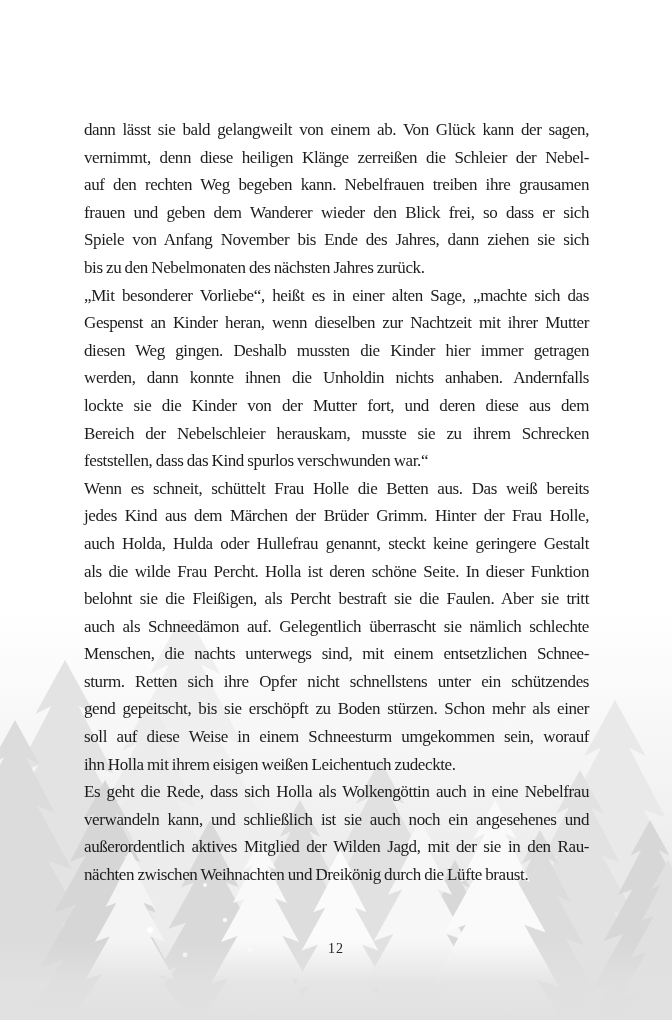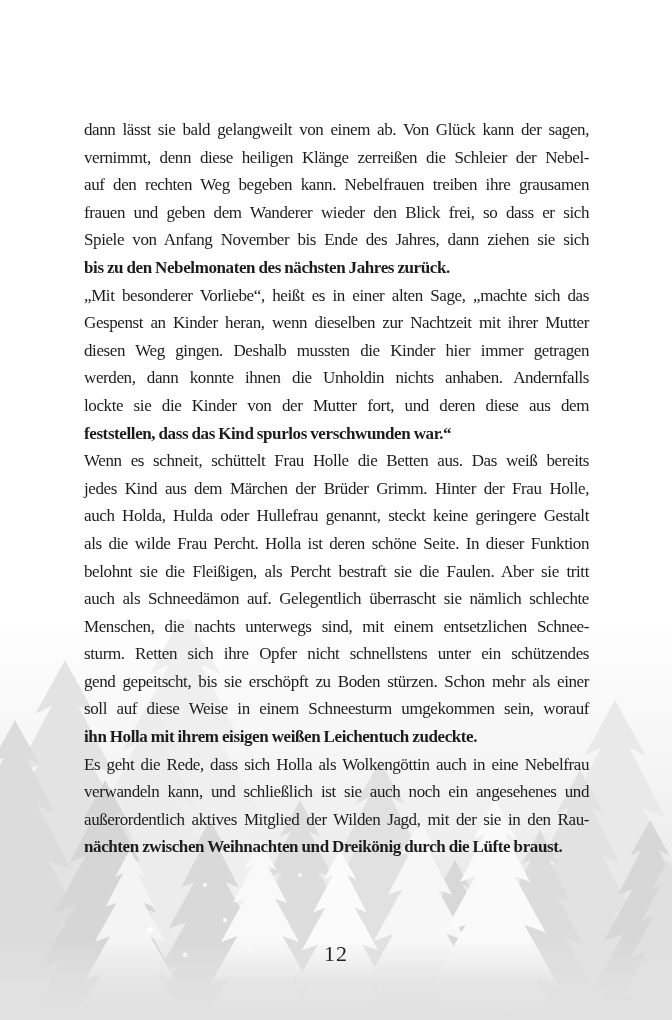--- a/index.html
+++ b/index.html
@@ -43,30 +43,29 @@
     word-spacing: -0.5px;
     margin-top: 24px;
   }
   .text-line {
     text-align: justify;
     text-align-last: justify;
     white-space: nowrap;
   }
   .text-line.para-end {
     text-align-last: left;
-    font-weight: bold;
   }
   .page-number {
     position: absolute;
     left: 0;
     top: 941px;
     width: 672px;
     text-align: center;
     z-index: 2;
-    font-size: 22px;
+    font-size: 14px;
     color: #242424;
     letter-spacing: 1px;
   }
 </style>
 </head>
 <body>
 
 <div class="page">
 
   <svg class="forest-watermark" viewBox="0 0 672 400" width="672" height="400" preserveAspectRatio="none" aria-hidden="true">
@@ -116,20 +115,21 @@
       <div class="text-line">vernimmt, denn diese heiligen Klänge zerreißen die Schleier der Nebel-</div>
       <div class="text-line">auf den rechten Weg begeben kann. Nebelfrauen treiben ihre grausamen</div>
       <div class="text-line">frauen und geben dem Wanderer wieder den Blick frei, so dass er sich</div>
       <div class="text-line">Spiele von Anfang November bis Ende des Jahres, dann ziehen sie sich</div>
       <div class="text-line para-end">bis zu den Nebelmonaten des nächsten Jahres zurück.</div>
       <div class="text-line">„Mit besonderer Vorliebe“, heißt es in einer alten Sage, „machte sich das</div>
       <div class="text-line">Gespenst an Kinder heran, wenn dieselben zur Nachtzeit mit ihrer Mutter</div>
       <div class="text-line">diesen Weg gingen. Deshalb mussten die Kinder hier immer getragen</div>
       <div class="text-line">werden, dann konnte ihnen die Unholdin nichts anhaben. Andernfalls</div>
       <div class="text-line">lockte sie die Kinder von der Mutter fort, und deren diese aus dem</div>
+      <div class="text-line">Bereich der Nebelschleier herauskam, musste sie zu ihrem Schrecken</div>
       <div class="text-line para-end">feststellen, dass das Kind spurlos verschwunden war.“</div>
       <div class="text-line">Wenn es schneit, schüttelt Frau Holle die Betten aus. Das weiß bereits</div>
       <div class="text-line">jedes Kind aus dem Märchen der Brüder Grimm. Hinter der Frau Holle,</div>
       <div class="text-line">auch Holda, Hulda oder Hullefrau genannt, steckt keine geringere Gestalt</div>
       <div class="text-line">als die wilde Frau Percht. Holla ist deren schöne Seite. In dieser Funktion</div>
       <div class="text-line">belohnt sie die Fleißigen, als Percht bestraft sie die Faulen. Aber sie tritt</div>
       <div class="text-line">auch als Schneedämon auf. Gelegentlich überrascht sie nämlich schlechte</div>
       <div class="text-line">Menschen, die nachts unterwegs sind, mit einem entsetzlichen Schnee-</div>
       <div class="text-line">sturm. Retten sich ihre Opfer nicht schnellstens unter ein schützendes</div>
       <div class="text-line">gend gepeitscht, bis sie erschöpft zu Boden stürzen. Schon mehr als einer</div>

